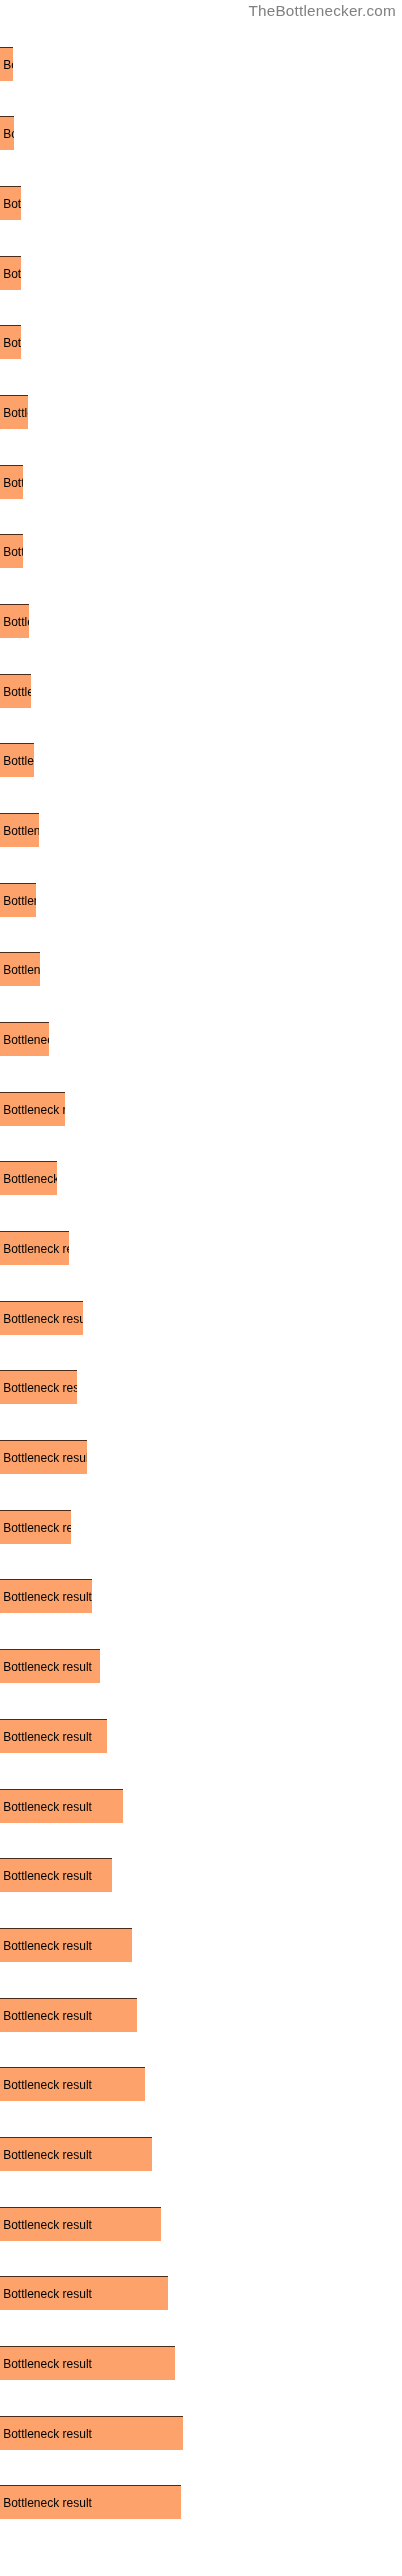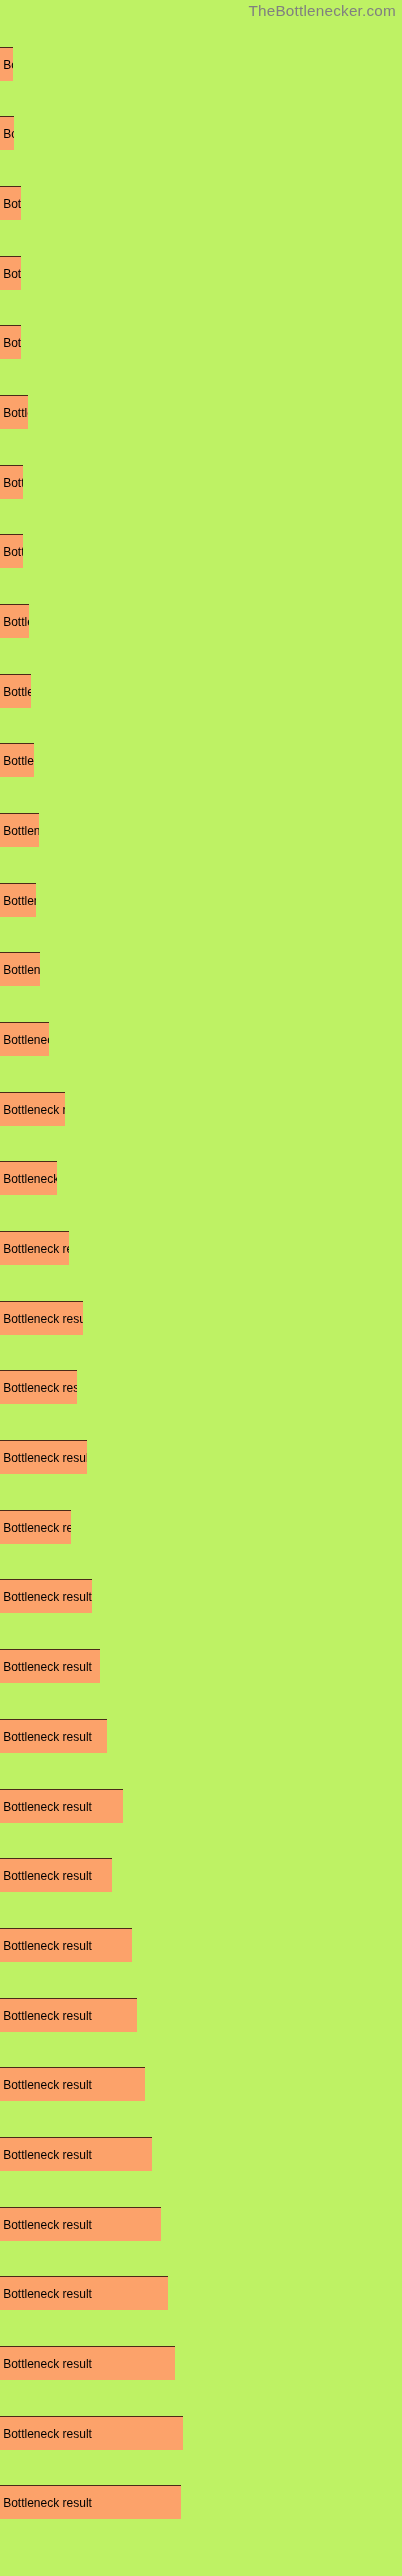--- a/index.html
+++ b/index.html
@@ -12,21 +12,21 @@
     width: 403px;
     height: 2576px;
     position: relative;
     overflow: hidden;
     font-family: "Liberation Sans", sans-serif;
   }
   #chart-root {
     position: relative;
     width: 403px;
     height: 2576px;
-    background: #bef264;
+    background: #ffffff;
   }
   #watermark {
     position: absolute;
     top: 0px;
     left: 0px;
     width: 396px;
     text-align: right;
     font-family: "Liberation Sans", sans-serif;
     font-size: 15.3px;
     line-height: 21px;

